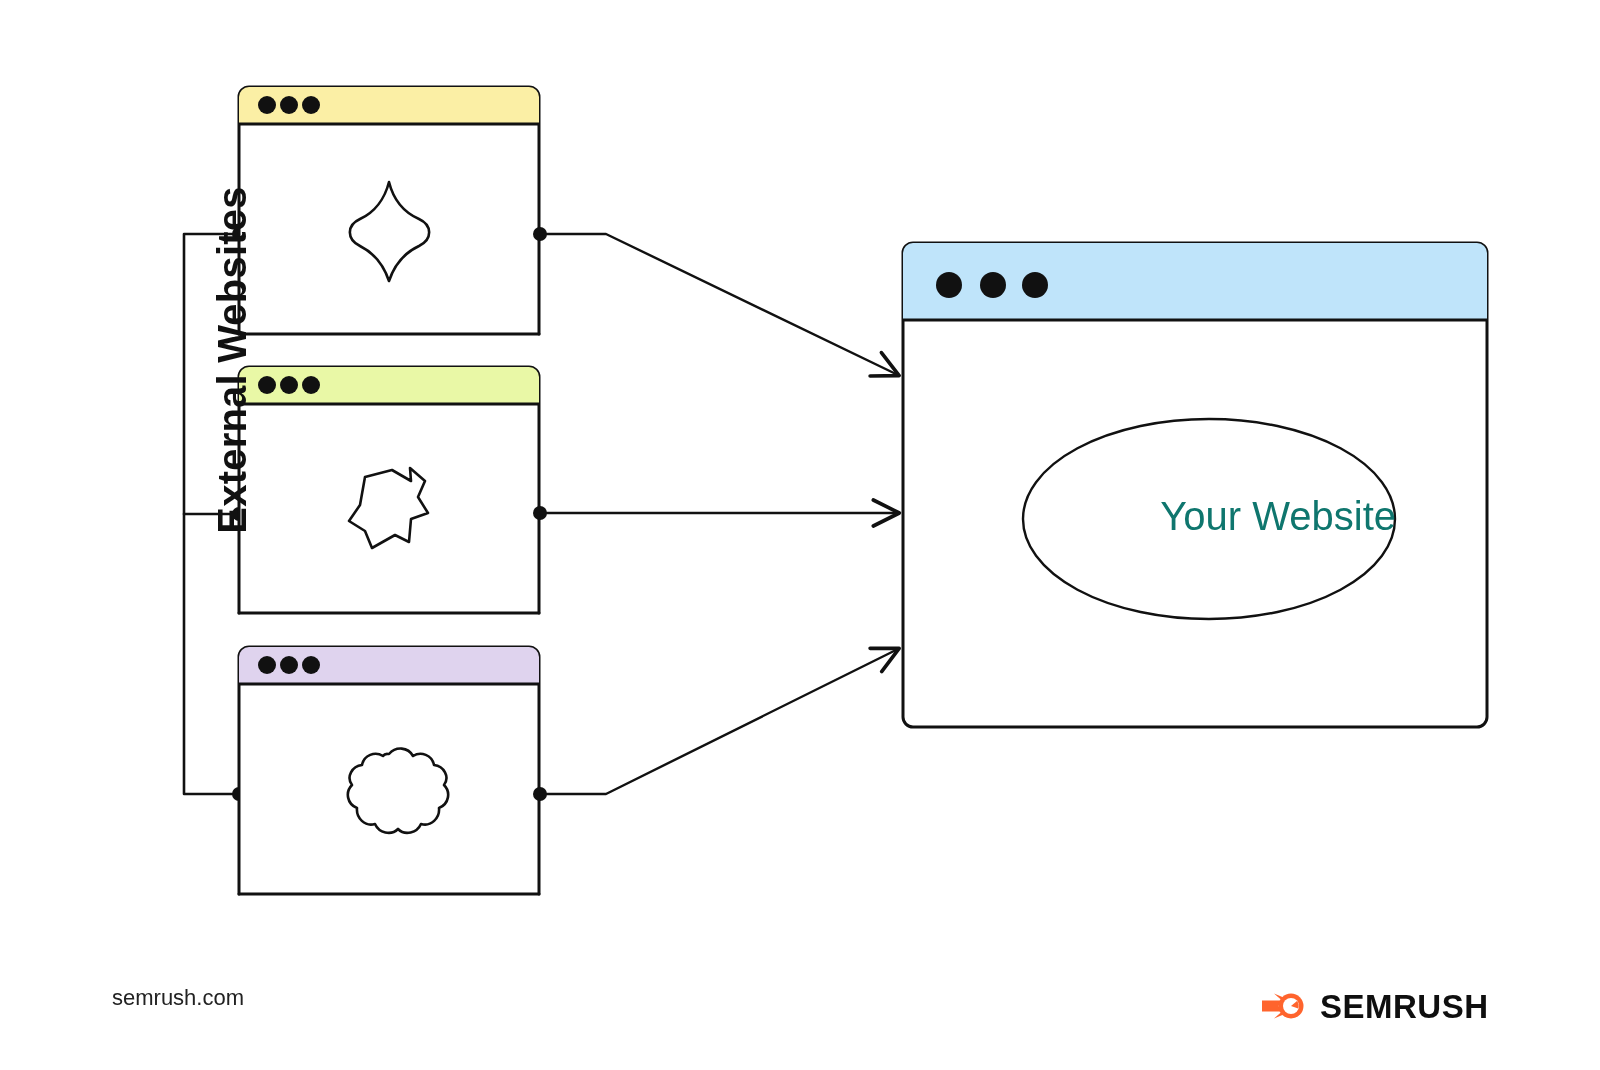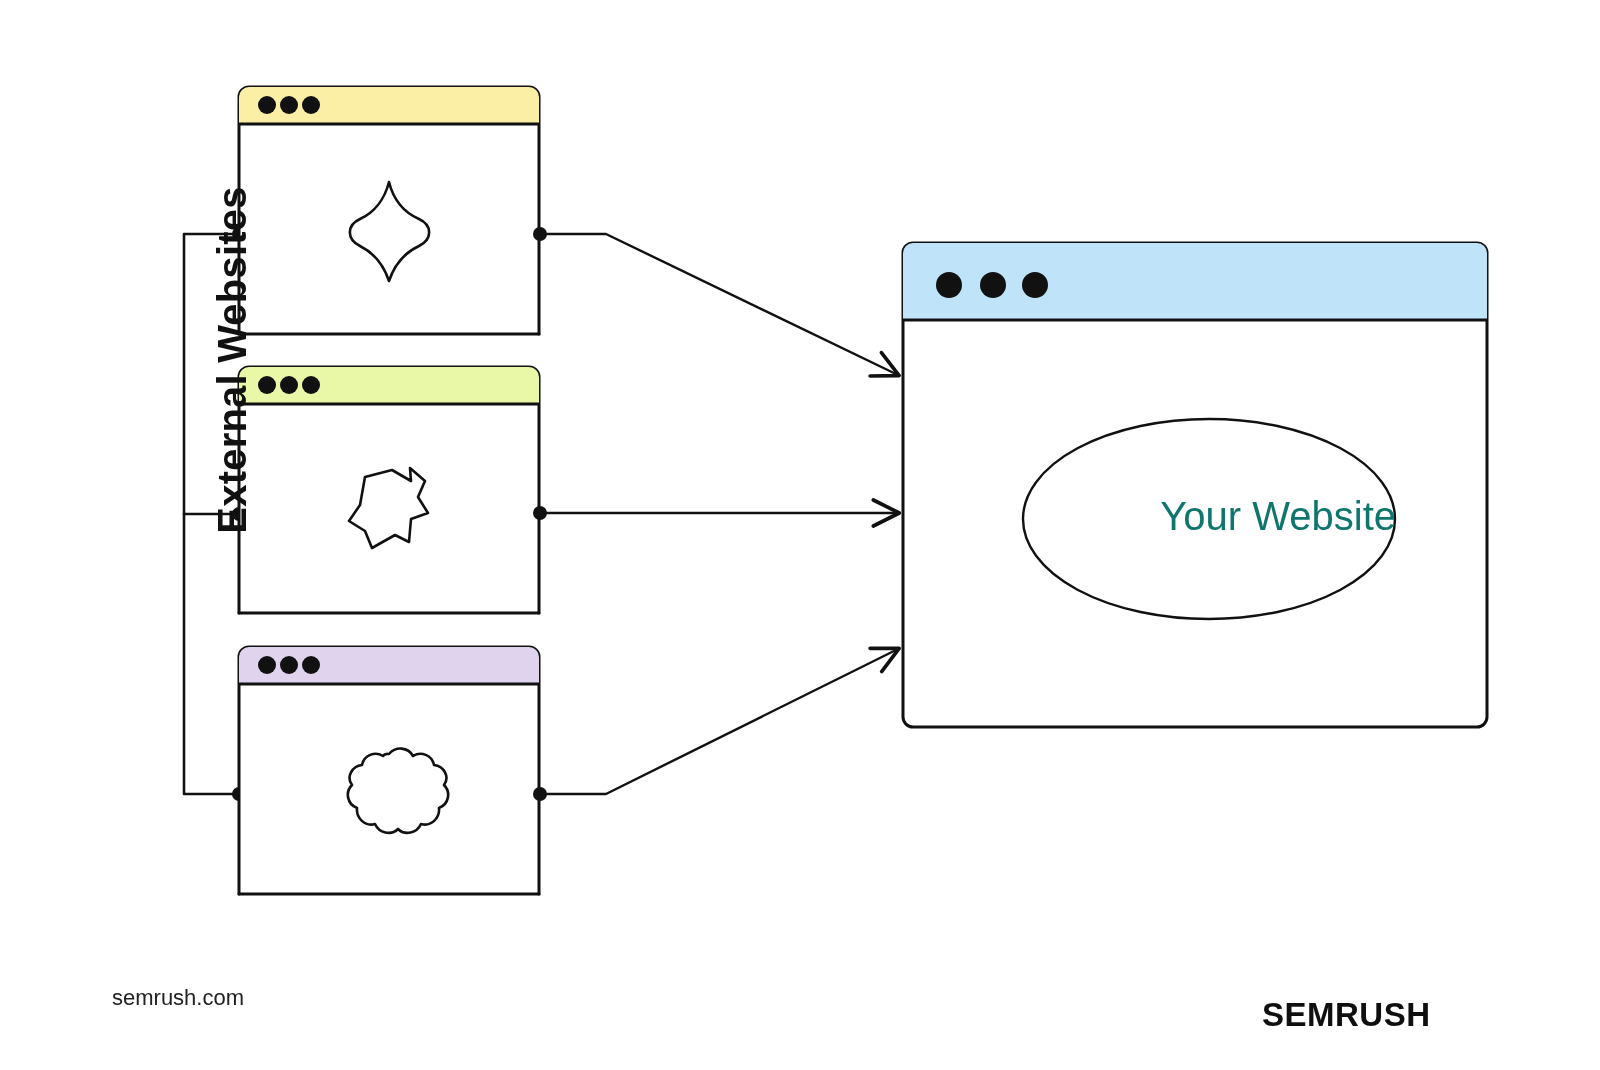--- a/index.html
+++ b/index.html
@@ -78,21 +78,20 @@
     margin-left: 24px;
   }
   #brand-logo {
     position: absolute;
     left: 1262px;
     top: 984px;
     height: 44px;
     display: flex;
     align-items: center;
     gap: 14px;
-    flex-direction: column;
   }
   #brand-logo .brand-wordmark {
     font-size: 33px;
     font-weight: 700;
     letter-spacing: 0.5px;
     color: #0f0f0f;
     line-height: 1;
     white-space: nowrap;
   }
 </style>

